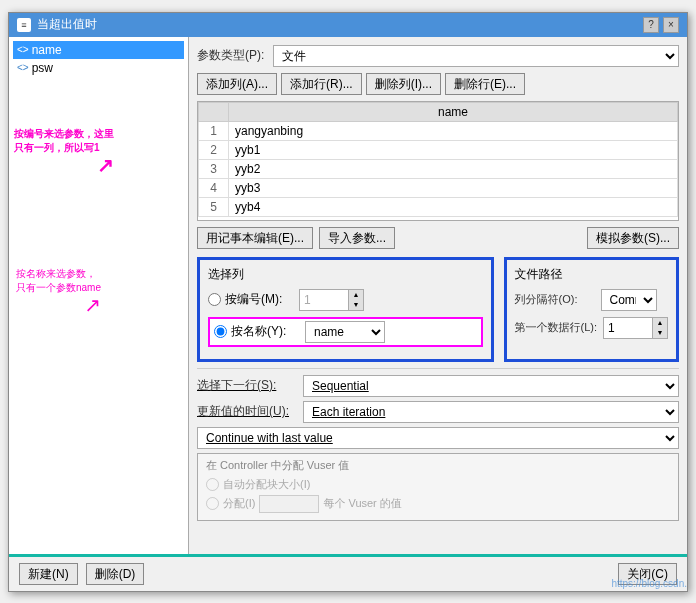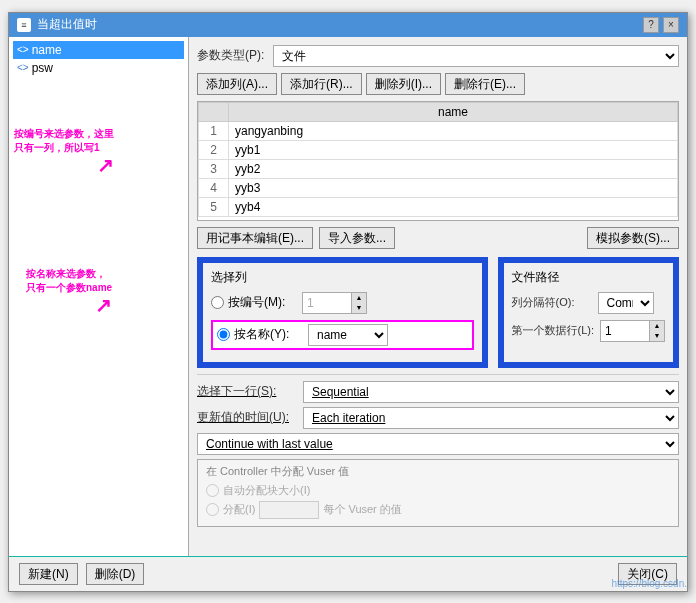--- a/index.html
+++ b/index.html
@@ -179,21 +179,21 @@
       gap: 6px;
       margin-bottom: 8px;
       align-items: center;
     }
     .section-row {
       display: flex;
       gap: 10px;
       margin-bottom: 6px;
     }
     .section-box {
-      border: 6px solid #1d4ed8;
+      border: 3px solid #1d4ed8;
       padding: 6px 8px;
       flex: 1;
     }
     .section-box-title {
       font-size: 12px;
       margin-bottom: 6px;
     }
     .radio-row {
       display: flex;
       align-items: center;
@@ -271,21 +271,21 @@
       align-items: center;
       gap: 4px;
       margin-bottom: 3px;
       font-size: 11px;
     }
     .dialog-footer {
       display: flex;
       justify-content: space-between;
       align-items: flex-start;
       padding: 6px 10px;
-      border-top: 1px solid #14b8a6;
+      border-top: 3px solid #14b8a6;
       background: #f0f0f0;
     }
     .footer-left {
       display: flex;
       gap: 8px;
     }
     .watermark {
       position: absolute;
       bottom: 2px;
       right: 0;
@@ -330,21 +330,21 @@
         <span class="tree-item-icon">&lt;&gt;</span>
         <span class="tree-item-label">psw</span>
       </div>
 
       <div style="position:absolute; top:90px; left:5px; color:#ff00cc; font-size:10px; font-weight:bold; line-height:1.4; pointer-events:none;">
         <span style="white-space:pre-line;">按编号来选参数，这里
 只有一列，所以写1</span>
         <div style="text-align:right; font-size:20px; line-height:1;">↗</div>
       </div>
 
-      <div style="position:absolute; top:230px; left:17px; color:#ff00cc; font-size:10px; font-weight:bold; line-height:1.4; pointer-events:none;">
+      <div style="position:absolute; top:230px; left:7px; color:#ff00cc; font-size:10px; font-weight:normal; line-height:1.4; pointer-events:none;">
         <span style="white-space:pre-line;">按名称来选参数，
 只有一个参数name</span>
         <div style="text-align:right; font-size:20px; line-height:1;">↗</div>
       </div>
     </div>
 
     <div class="right-panel">
 
       <div class="form-row">
         <span class="form-label">参数类型(P):</span>

